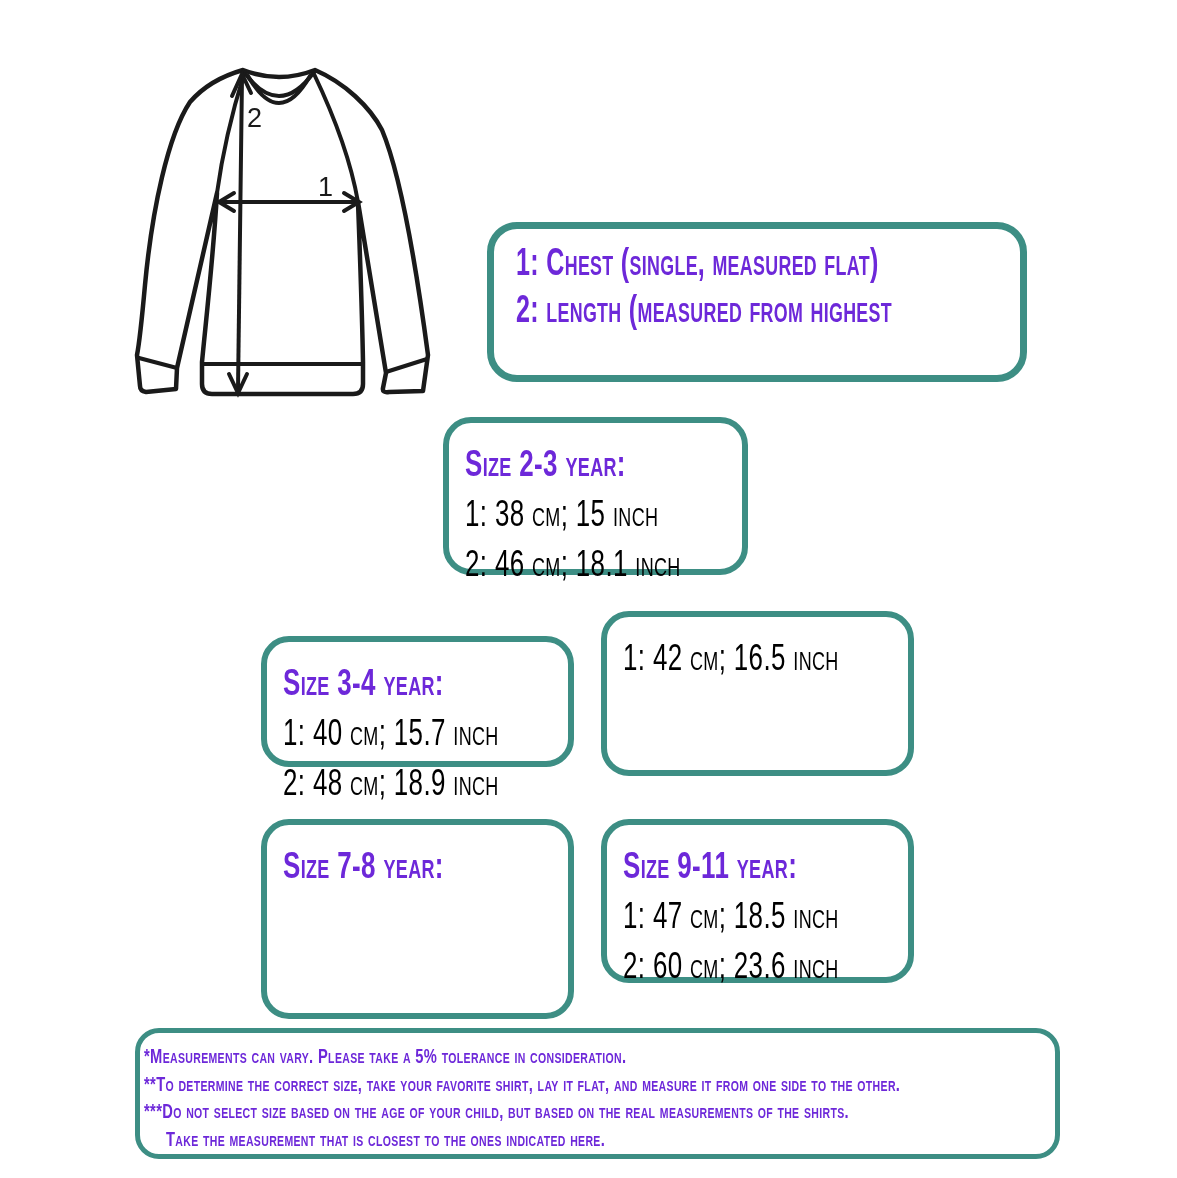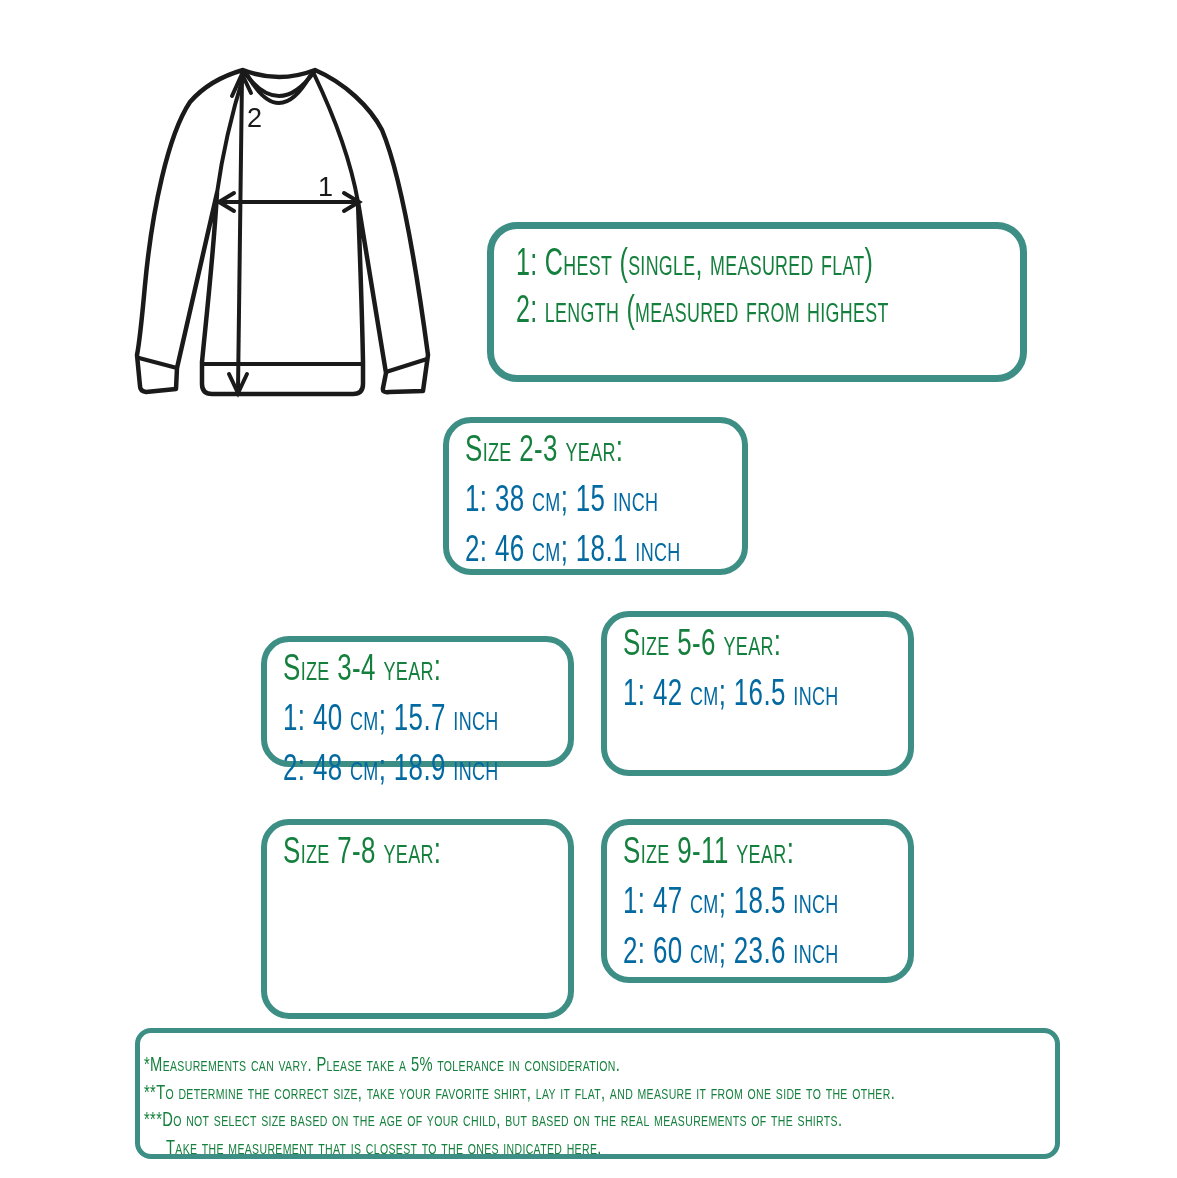--- a/index.html
+++ b/index.html
@@ -25,56 +25,56 @@
   }
   
   .row { white-space: nowrap; }
   .line {
     display: inline-block;
     transform-origin: 0 50%;
     white-space: pre;
     font-variant: small-caps;
     letter-spacing: 0.5px;
   }
-  .dark  { color: #15803d; }
-  .light { color: #0369a1; }
+  .dark  { color: #6d28d9; font-weight: bold; }
+  .light { color: #000000; }
 
   
   #legend {
     left: 487px; top: 222px;
     width: 540px; height: 160px;
     border-width: 7px;
     border-radius: 30px;
     padding: 10px 0 0 22px;
     font-size: 38px;
     line-height: 47px;
   }
   #legend .line { transform: scaleX(0.66); }
   #legend .indent { margin-left: 34px; }
 
   
   .size-box {
-    padding: 1px 0 0 16px;
+    padding: 16px 0 0 16px;
     font-size: 36px;
     line-height: 50px;
   }
   .size-box .line { transform: scaleX(0.72); }
   #size-2-3  { left: 443px; top: 417px; width: 305px; height: 158px; }
   #size-3-4  { left: 261px; top: 636px; width: 313px; height: 131px; }
   #size-5-6  { left: 601px; top: 611px; width: 313px; height: 165px; }
   #size-7-8  { left: 261px; top: 819px; width: 313px; height: 200px; }
   #size-9-11 { left: 601px; top: 819px; width: 313px; height: 164px; }
 
   
   #notes {
     left: 135px; top: 1028px;
     width: 925px; height: 131px;
     border-width: 5px;
-    border-radius: 16px;
-    padding: 17px 0 0 4px;
+    border-radius: 24px;
+    padding: 9px 0 0 4px;
     font-size: 21px;
     line-height: 27.5px;
   }
   #notes .line { transform: scaleX(0.70); }
   #notes .indent { margin-left: 22px; }
 
   
   #sweater {
     position: absolute;
     left: 120px; top: 50px;
@@ -140,21 +140,20 @@
     <div class="row light"><span class="line">2: 46 cm; 18.1 inch</span></div>
   </div>
 
   <div id="size-3-4" class="panel size-box">
     <div class="row dark"><span class="line">Size 3-4 year:</span></div>
     <div class="row light"><span class="line">1: 40 cm; 15.7 inch</span></div>
     <div class="row light"><span class="line">2: 48 cm; 18.9 inch</span></div>
   </div>
 
   <div id="size-5-6" class="panel size-box">
-    <div class="row dark"><span class="line">Size 5-6 year:</span></div>
     <div class="row light"><span class="line">1: 42 cm; 16.5 inch</span></div>
   </div>
 
   <div id="size-7-8" class="panel size-box">
     <div class="row dark"><span class="line">Size 7-8 year:</span></div>
   </div>
 
   <div id="size-9-11" class="panel size-box">
     <div class="row dark"><span class="line">Size 9-11 year:</span></div>
     <div class="row light"><span class="line">1: 47 cm; 18.5 inch</span></div>

